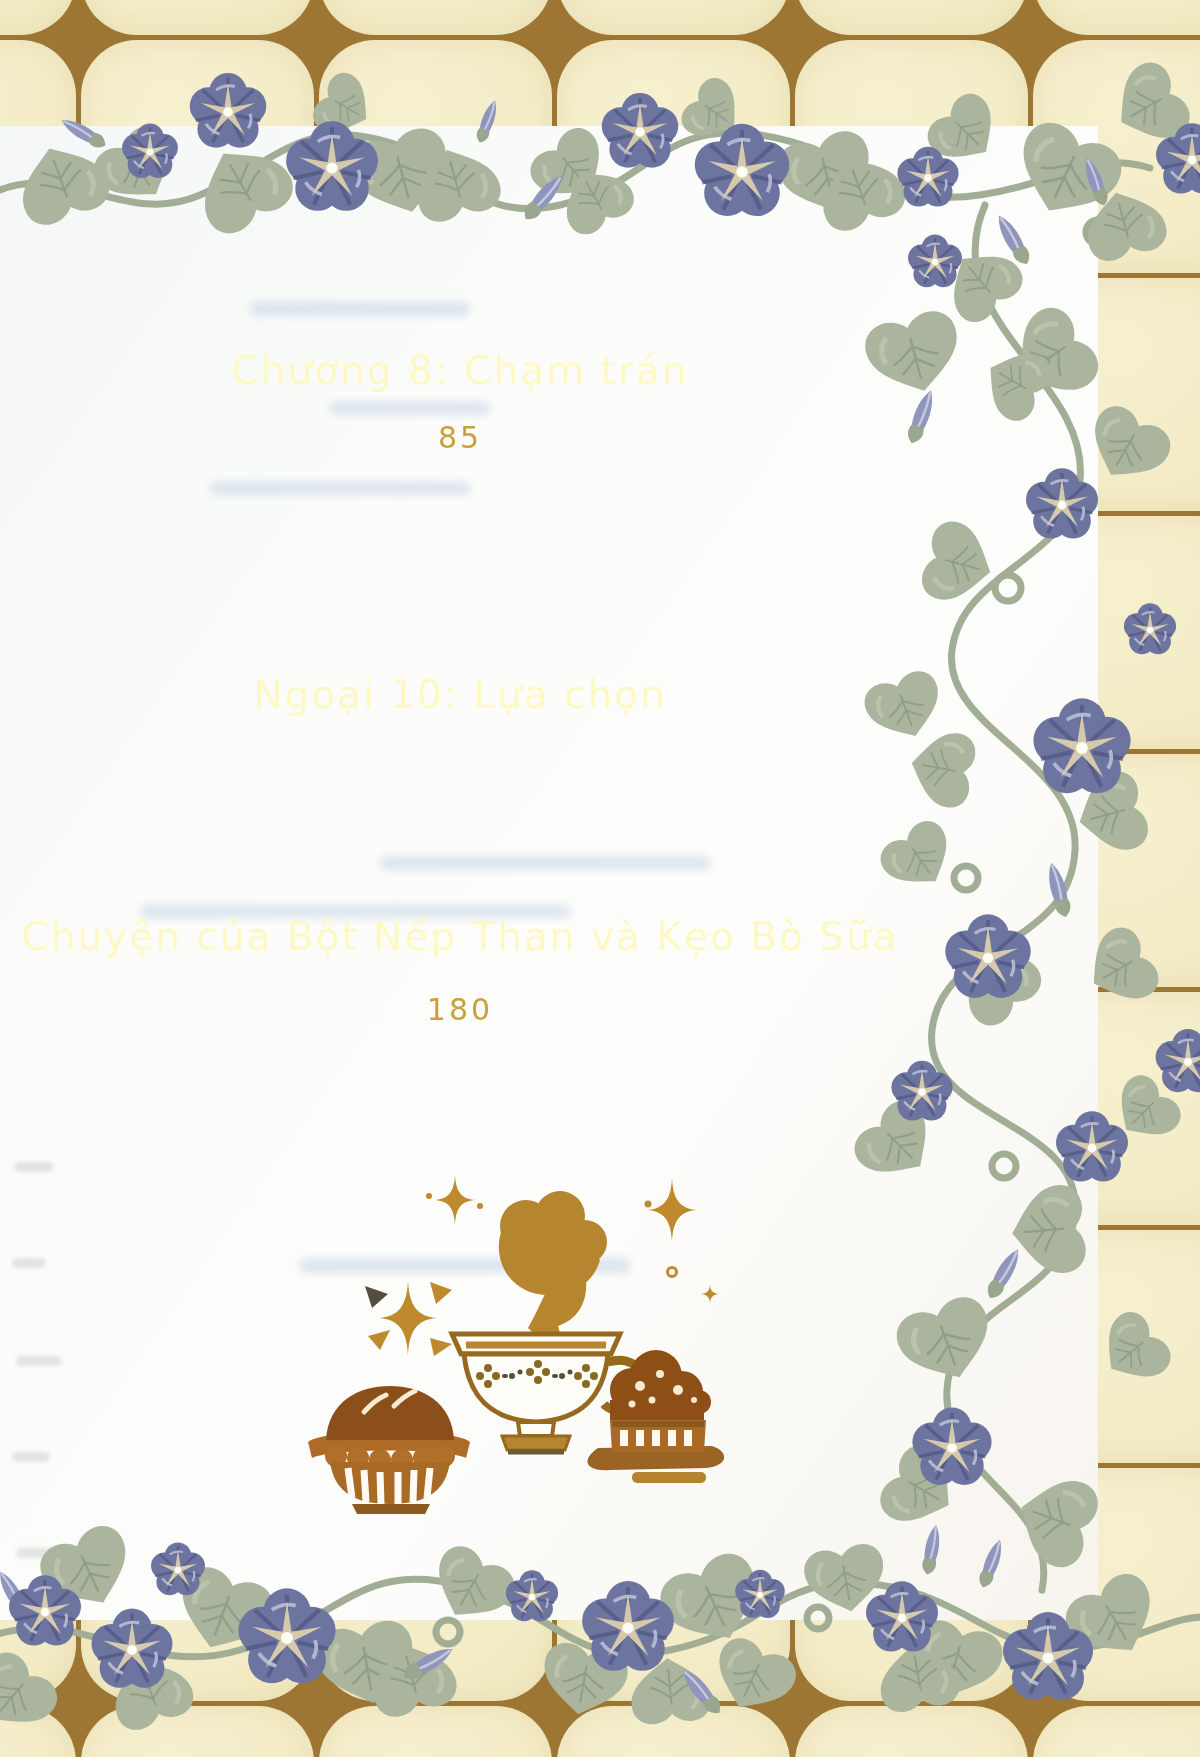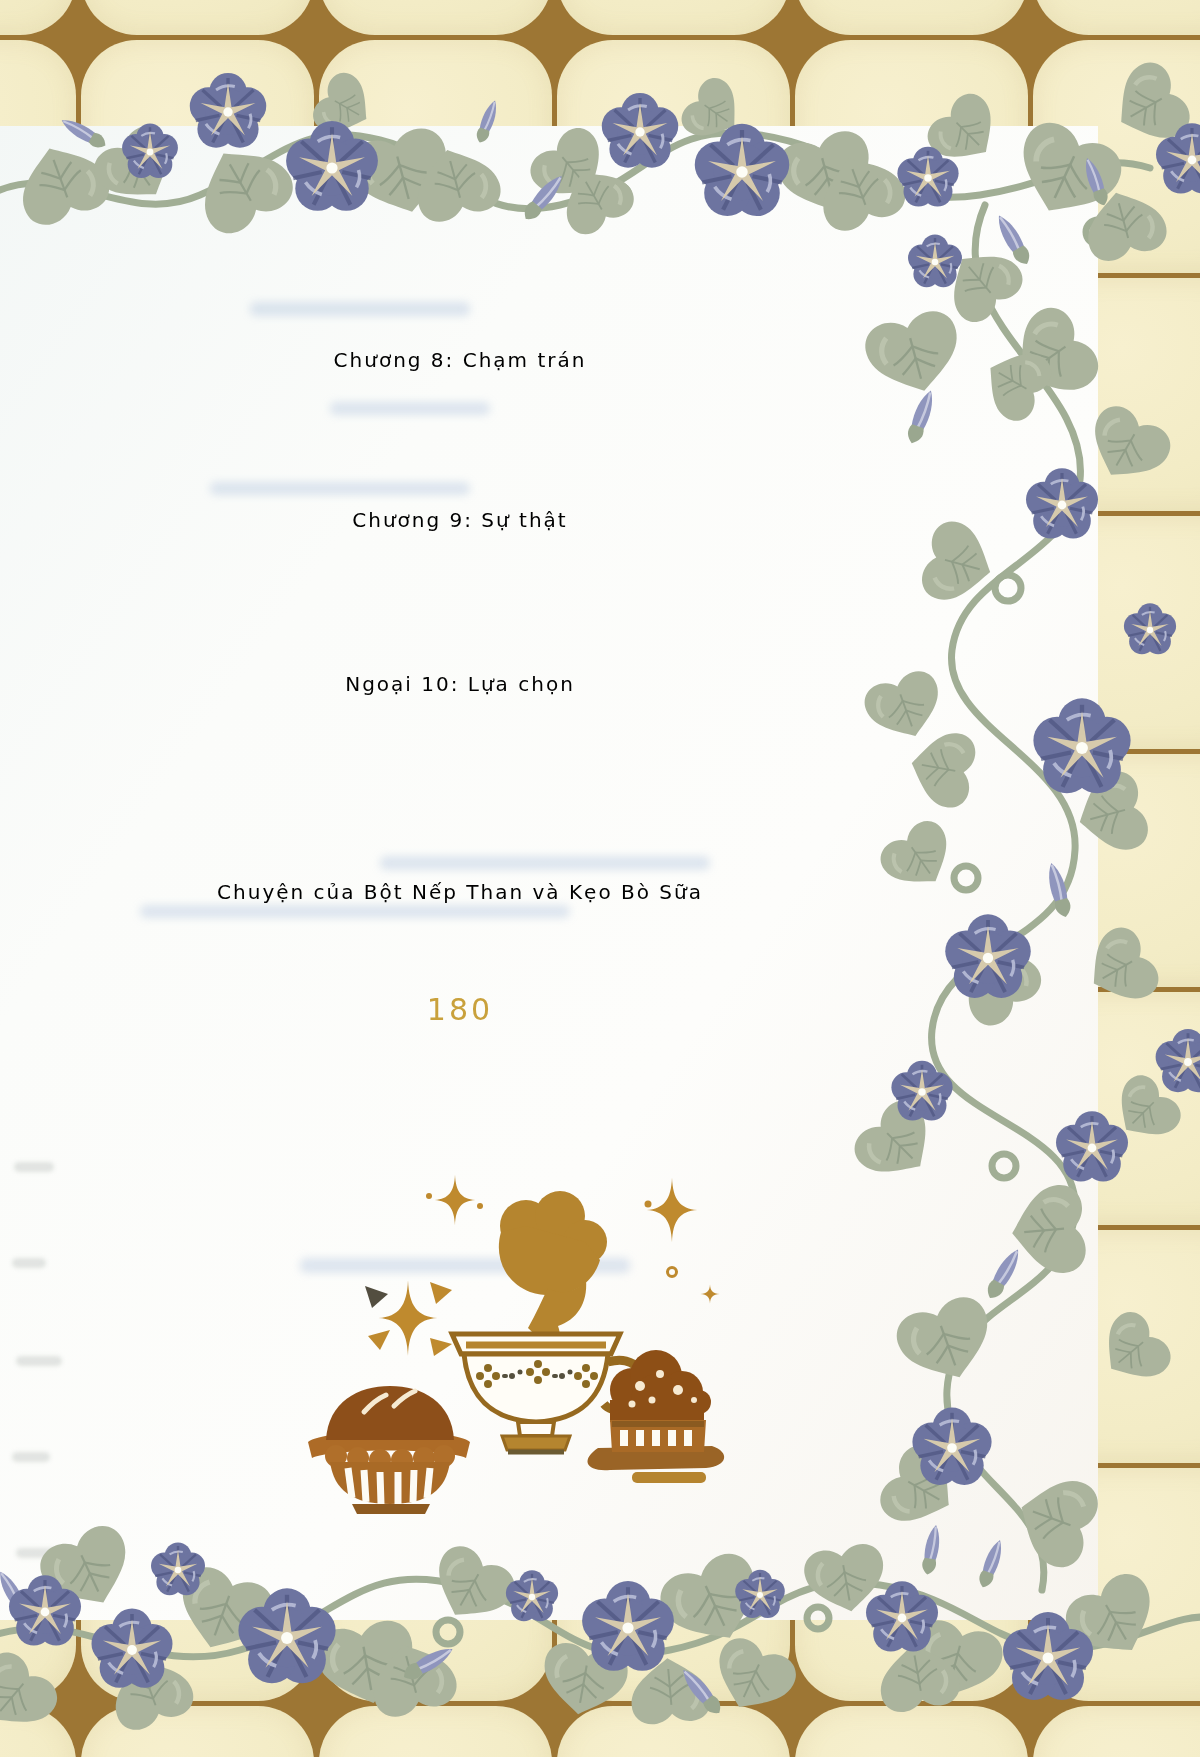--- a/index.html
+++ b/index.html
@@ -20,21 +20,21 @@
     position:absolute;left:-16px;top:126px;width:1114px;height:1494px;z-index:1;
     background:linear-gradient(125deg,#f3f7f6 0%,#fbfcfa 30%,#fdfdfb 62%,#f7f4ee 100%);
   }
   .ghost{position:absolute;border-radius:6px;filter:blur(4px);}
   .ghost.blue{background:rgba(140,170,210,.28);}
   .ghost.grey{background:rgba(130,140,135,.22);filter:blur(2px);}
   
   #toc{position:absolute;left:0px;top:0px;width:920px;height:1100px;z-index:3;}
   .line{position:absolute;left:0;width:920px;text-align:center;white-space:nowrap;}
   .title{
-    font-size:20px;color:#000000;letter-spacing:2px;
+    font-size:39px;color:#fef9c3;letter-spacing:2px;
   }
   .pagenum{
     font-size:30px;color:#c9a13c;letter-spacing:3px;
   }
   
   #illus{position:absolute;left:280px;top:1100px;z-index:3;}
   #flora{position:absolute;left:0;top:0;z-index:4;pointer-events:none;}
 </style>
 </head>
 <body>
@@ -106,26 +106,26 @@
   <div class="ghost blue" style="left:316px;top:1132px;width:330px;height:15px;"></div>
   <div class="ghost grey" style="left:30px;top:1036px;width:40px;height:10px;"></div>
   <div class="ghost grey" style="left:28px;top:1132px;width:34px;height:10px;"></div>
   <div class="ghost grey" style="left:32px;top:1230px;width:46px;height:10px;"></div>
   <div class="ghost grey" style="left:28px;top:1326px;width:38px;height:10px;"></div>
   <div class="ghost grey" style="left:32px;top:1422px;width:42px;height:10px;"></div>
 </div>
 
 <div id="toc">
   <div class="line title" style="top:348px;">Chương 8: Chạm trán</div>
-
-  <div class="line title" style="top:508px;">Chương 9: Sự thật</div>
+  <div class="line pagenum" style="top:420px;">85</div>
+
 
   <div class="line title" style="top:672px;">Ngoại 10: Lựa chọn</div>
 
-  <div class="line title" style="top:880px;">Chuyện của Bột Nếp Than và Kẹo Bò Sữa</div>
+  <div class="line title" style="top:914px;">Chuyện của Bột Nếp Than và Kẹo Bò Sữa</div>
   <div class="line pagenum" style="top:992px;">180</div>
 </div>
 
 <svg id="illus" width="460" height="420" viewBox="0 0 460 420">
   <defs>
     <g id="sparkle">
       <path d="M0,-28 C1,-9 9,-1 28,0 C9,1 1,9 0,28 C-1,9 -9,1 -28,0 C-9,-1 -1,-9 0,-28 Z" fill="#bf8a2e"></path>
     </g>
   </defs>
 

